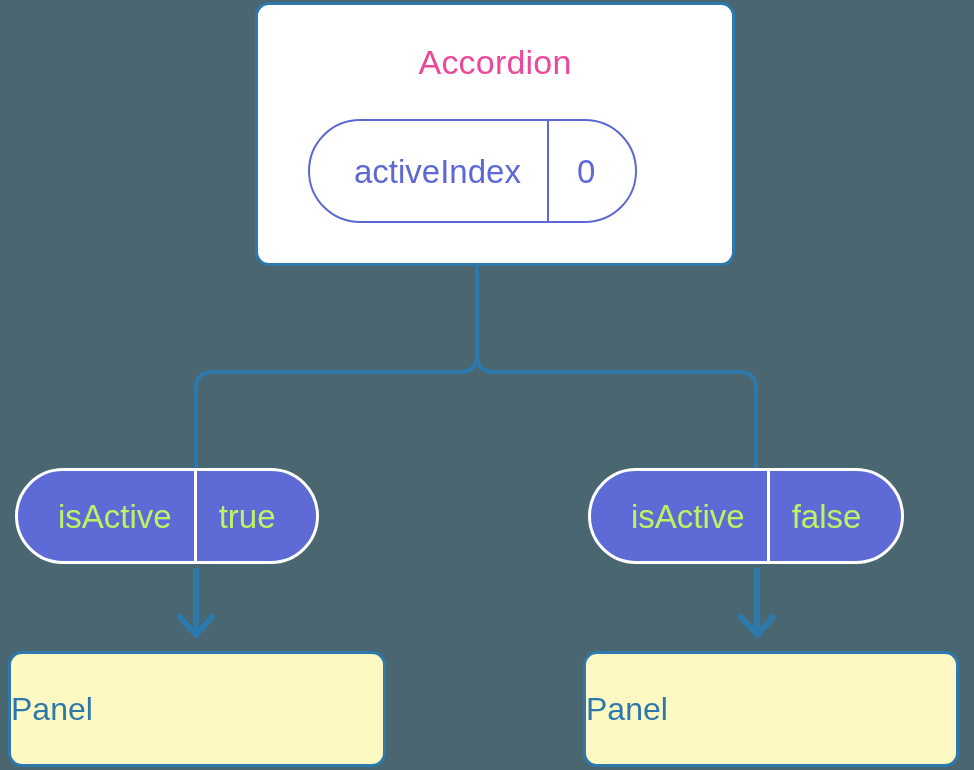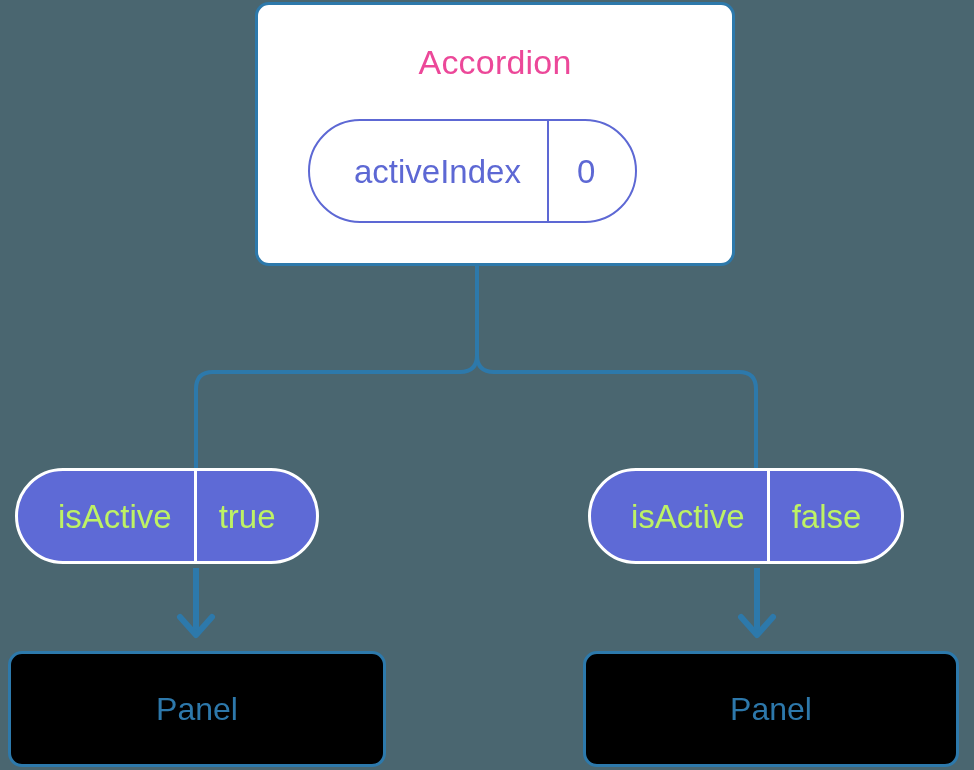--- a/index.html
+++ b/index.html
@@ -119,27 +119,27 @@
   .pill-filled .pill-val {
     padding: 0 40px 0 22px;
   }
 
   #pill-left  { left: 15px;  top: 468px; }
   #pill-right { left: 588px; top: 468px; }
 
   
   .panel-card {
     position: absolute;
-    background: #000000;
+    background: #fef9c3;
     border: 3px solid #2d79ab;
     border-radius: 14px;
     box-sizing: border-box;
     display: flex;
     align-items: center;
-    justify-content: center;
+    justify-content: flex-start;
   }
   #panel-left  { left: 8px;   top: 651px; width: 378px; height: 116px; }
   #panel-right { left: 583px; top: 651px; width: 376px; height: 116px; }
   .panel-title {
     color: #2d78ab;
     font-size: 32px;
     line-height: 1;
     white-space: nowrap;
   }
 </style>

